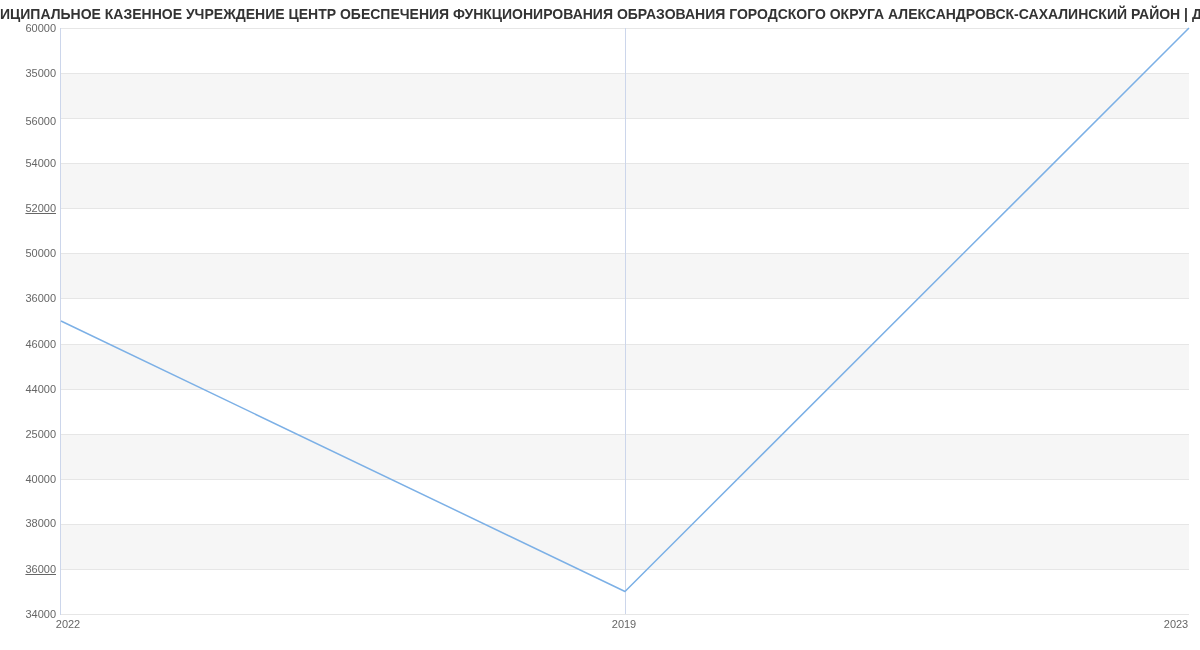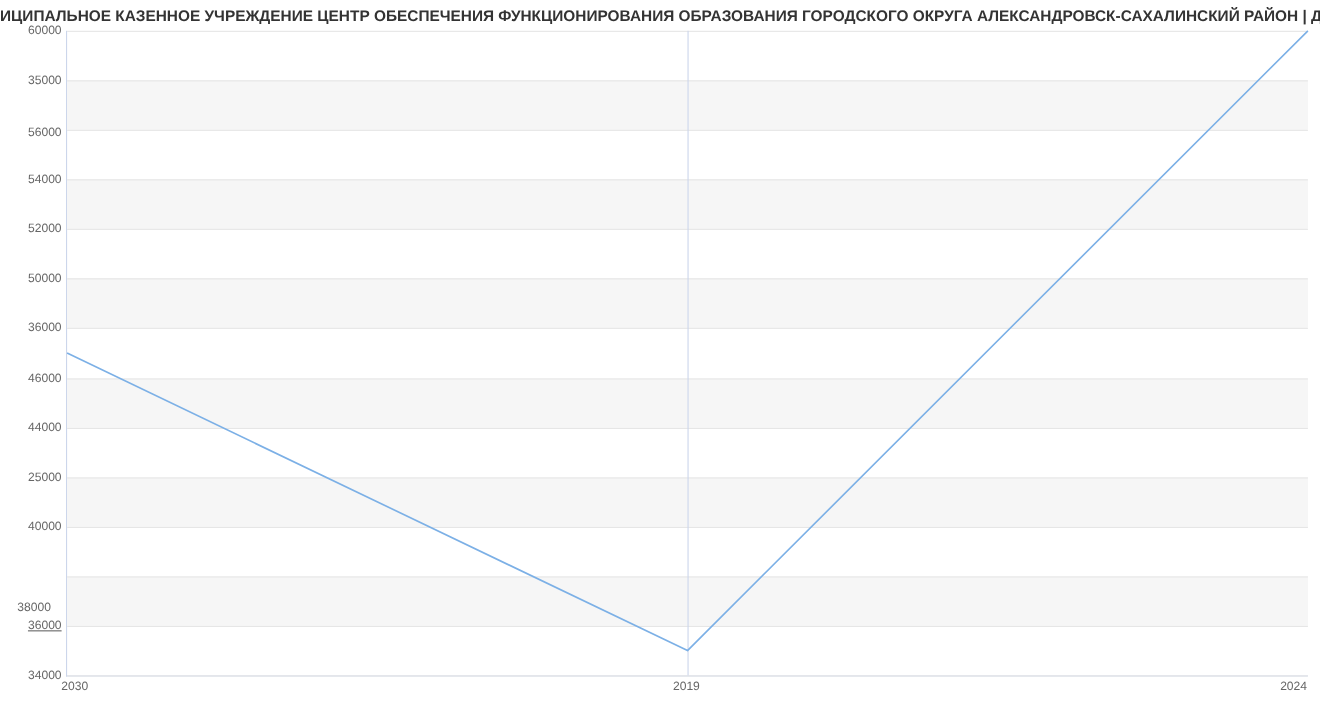--- a/index.html
+++ b/index.html
@@ -108,30 +108,30 @@
   <div id="vlines">
       <div class="vline" style="left: 564px;"></div>
     </div>
   <svg class="line" viewBox="0 0 1128 586" preserveAspectRatio="none">
     <polyline id="series" fill="none" stroke-width="1.5" stroke-linejoin="round" points="0,293 564,563.4615384615385 1128,0" stroke="#7cb0e6"></polyline>
   </svg>
 </div>
 <div id="ylabels">
     <div class="ylabel" style="top: 614px;">34000</div>
     <div class="ylabel" style="top: 568.923px; text-decoration: underline;">36000</div>
-    <div class="ylabel" style="top: 552px; text-align: center;">38000</div>
+    <div class="ylabel" style="top: 523px;">38000</div>
     <div class="ylabel" style="top: 478.769px;">40000</div>
     <div class="ylabel" style="top: 433.692px;">25000</div>
     <div class="ylabel" style="top: 388.615px;">44000</div>
     <div class="ylabel" style="top: 343.538px;">46000</div>
     <div class="ylabel" style="top: 298.462px;">36000</div>
     <div class="ylabel" style="top: 253.385px;">50000</div>
-    <div class="ylabel" style="top: 208.308px;">52000</div>
+    <div class="ylabel" style="top: 208.308px; text-decoration: underline;">52000</div>
     <div class="ylabel" style="top: 163.231px;">54000</div>
     <div class="ylabel" style="top: 102px; margin-top: 19px;">56000</div>
     <div class="ylabel" style="top: 73.0769px;">35000</div>
     <div class="ylabel" style="top: 28px;">60000</div>
   </div>
 <div id="xlabels">
-    <div class="xlabel" style="left: 68px;">2030</div>
+    <div class="xlabel" style="left: 68px;">2022</div>
     <div class="xlabel" style="left: 624px;">2019</div>
-    <div class="xlabel" style="left: 1176px;">2024</div>
+    <div class="xlabel" style="left: 1176px;">2023</div>
   </div>
 
 </body></html>

